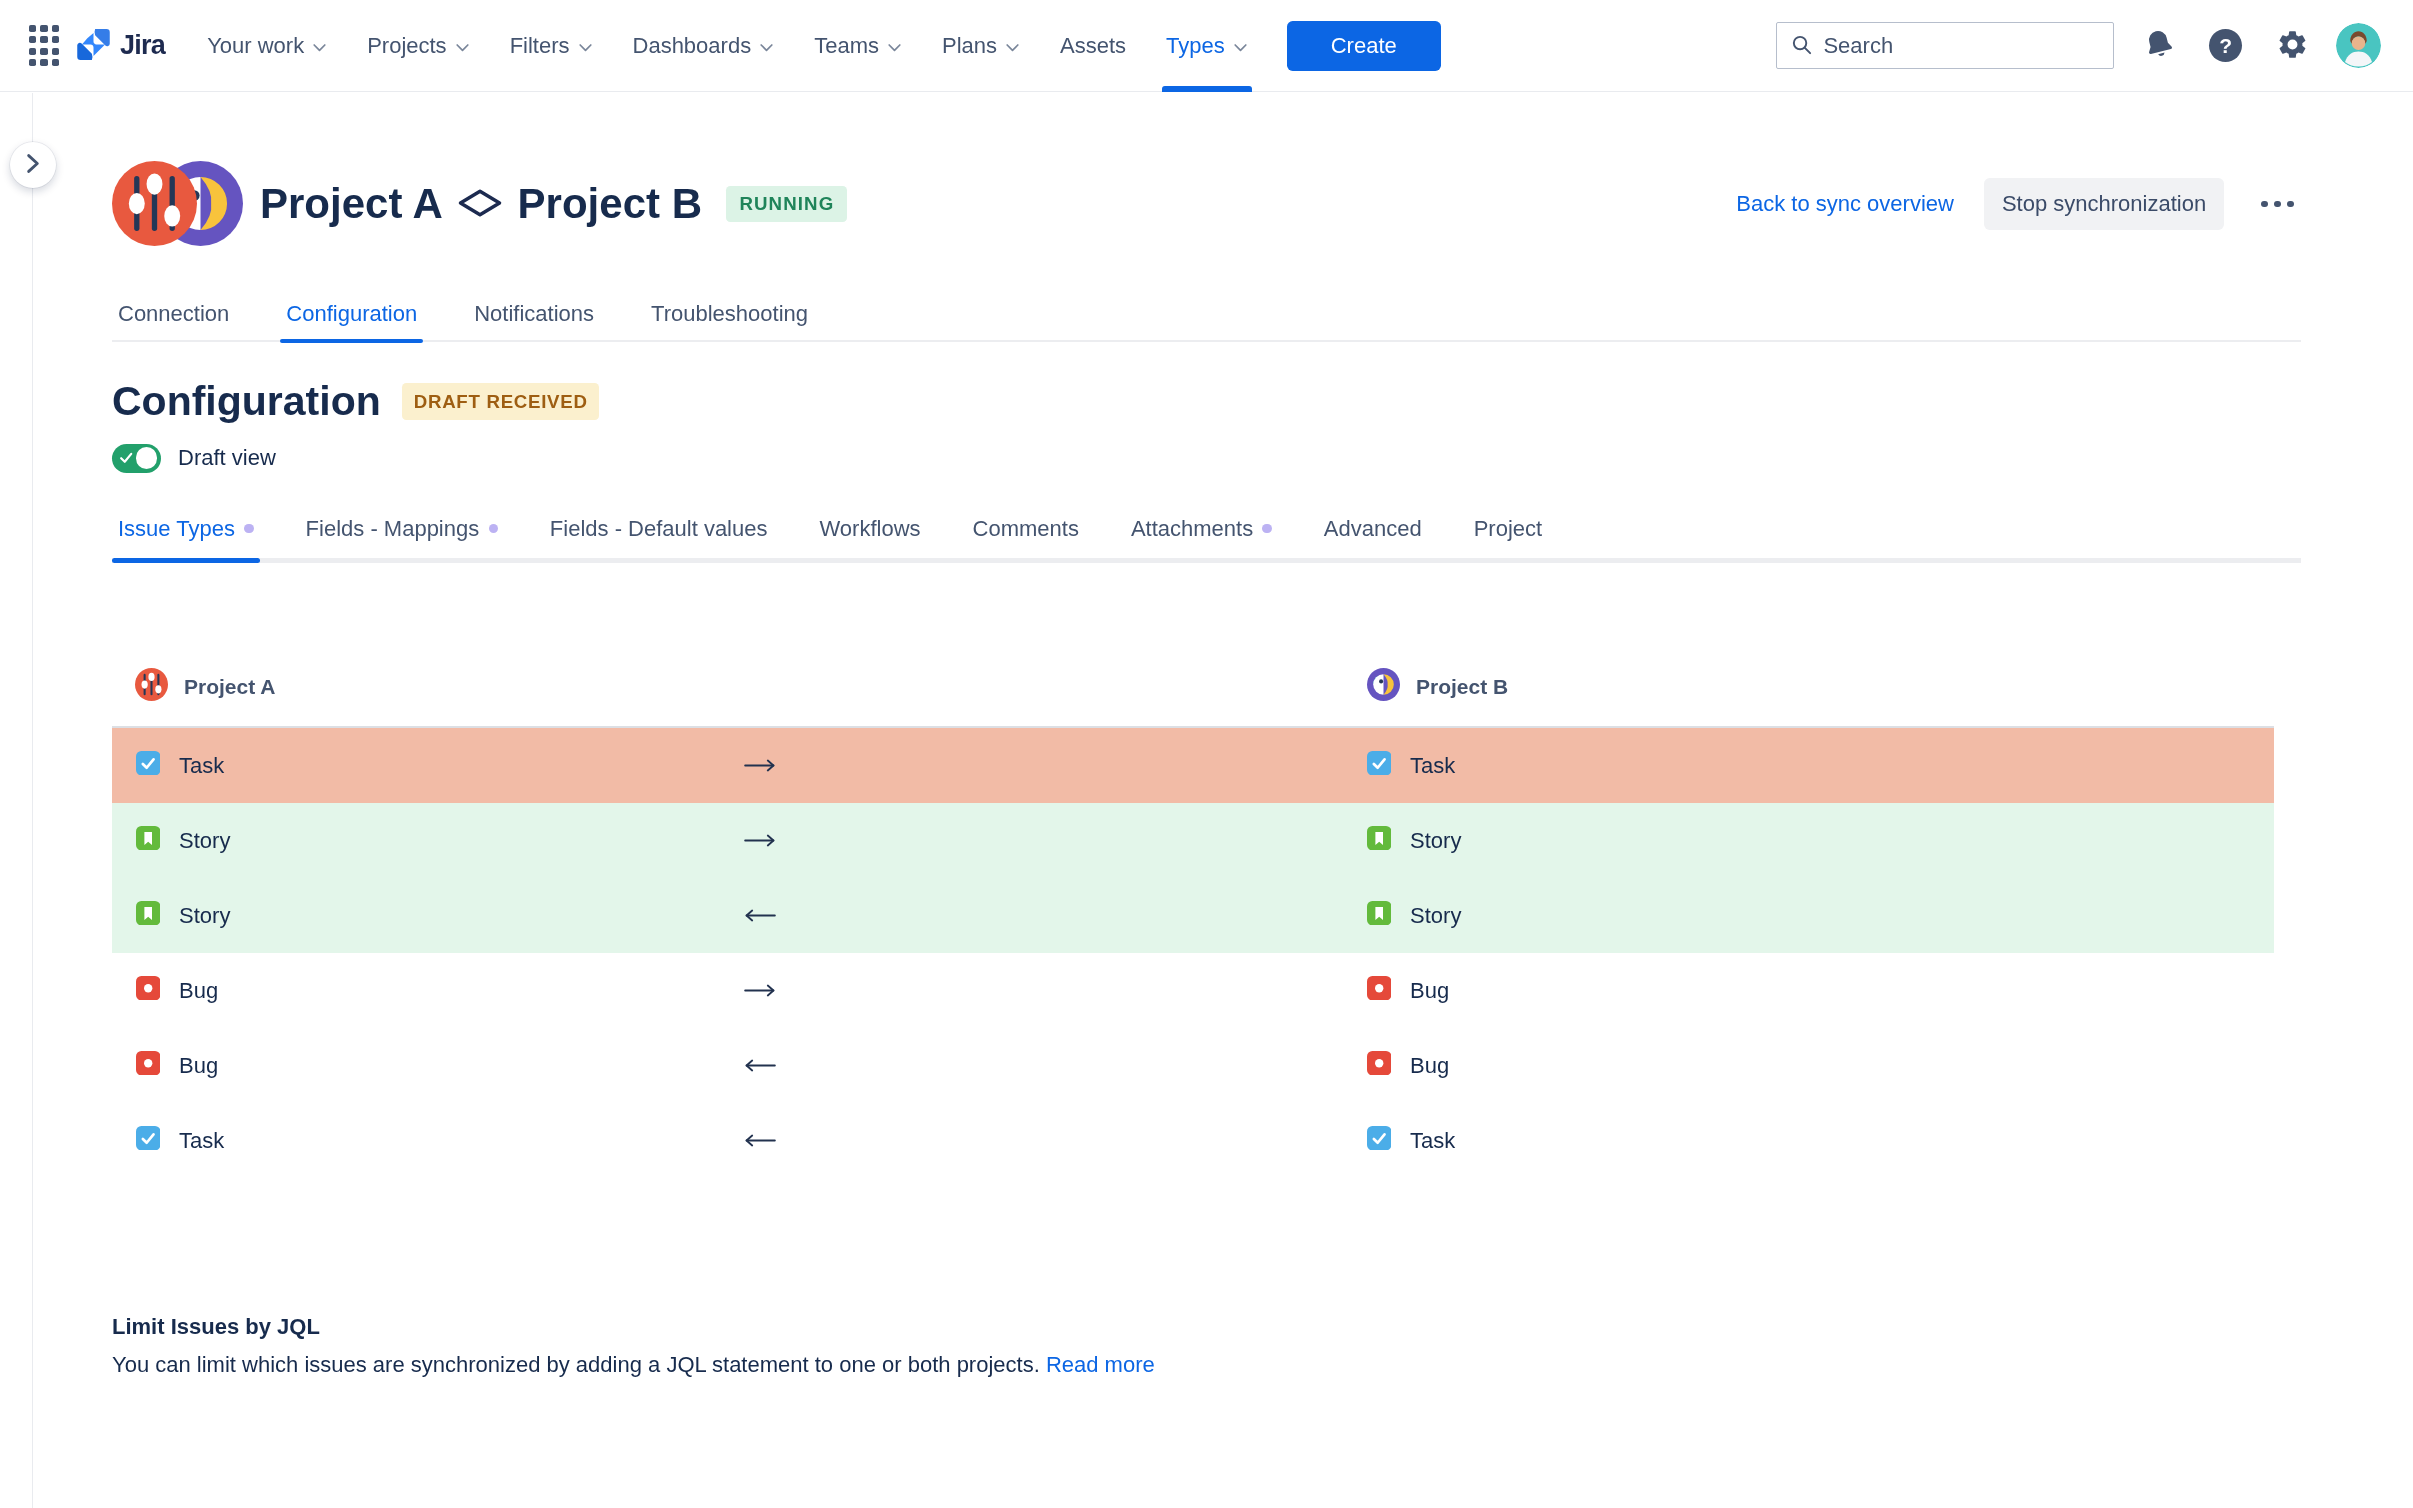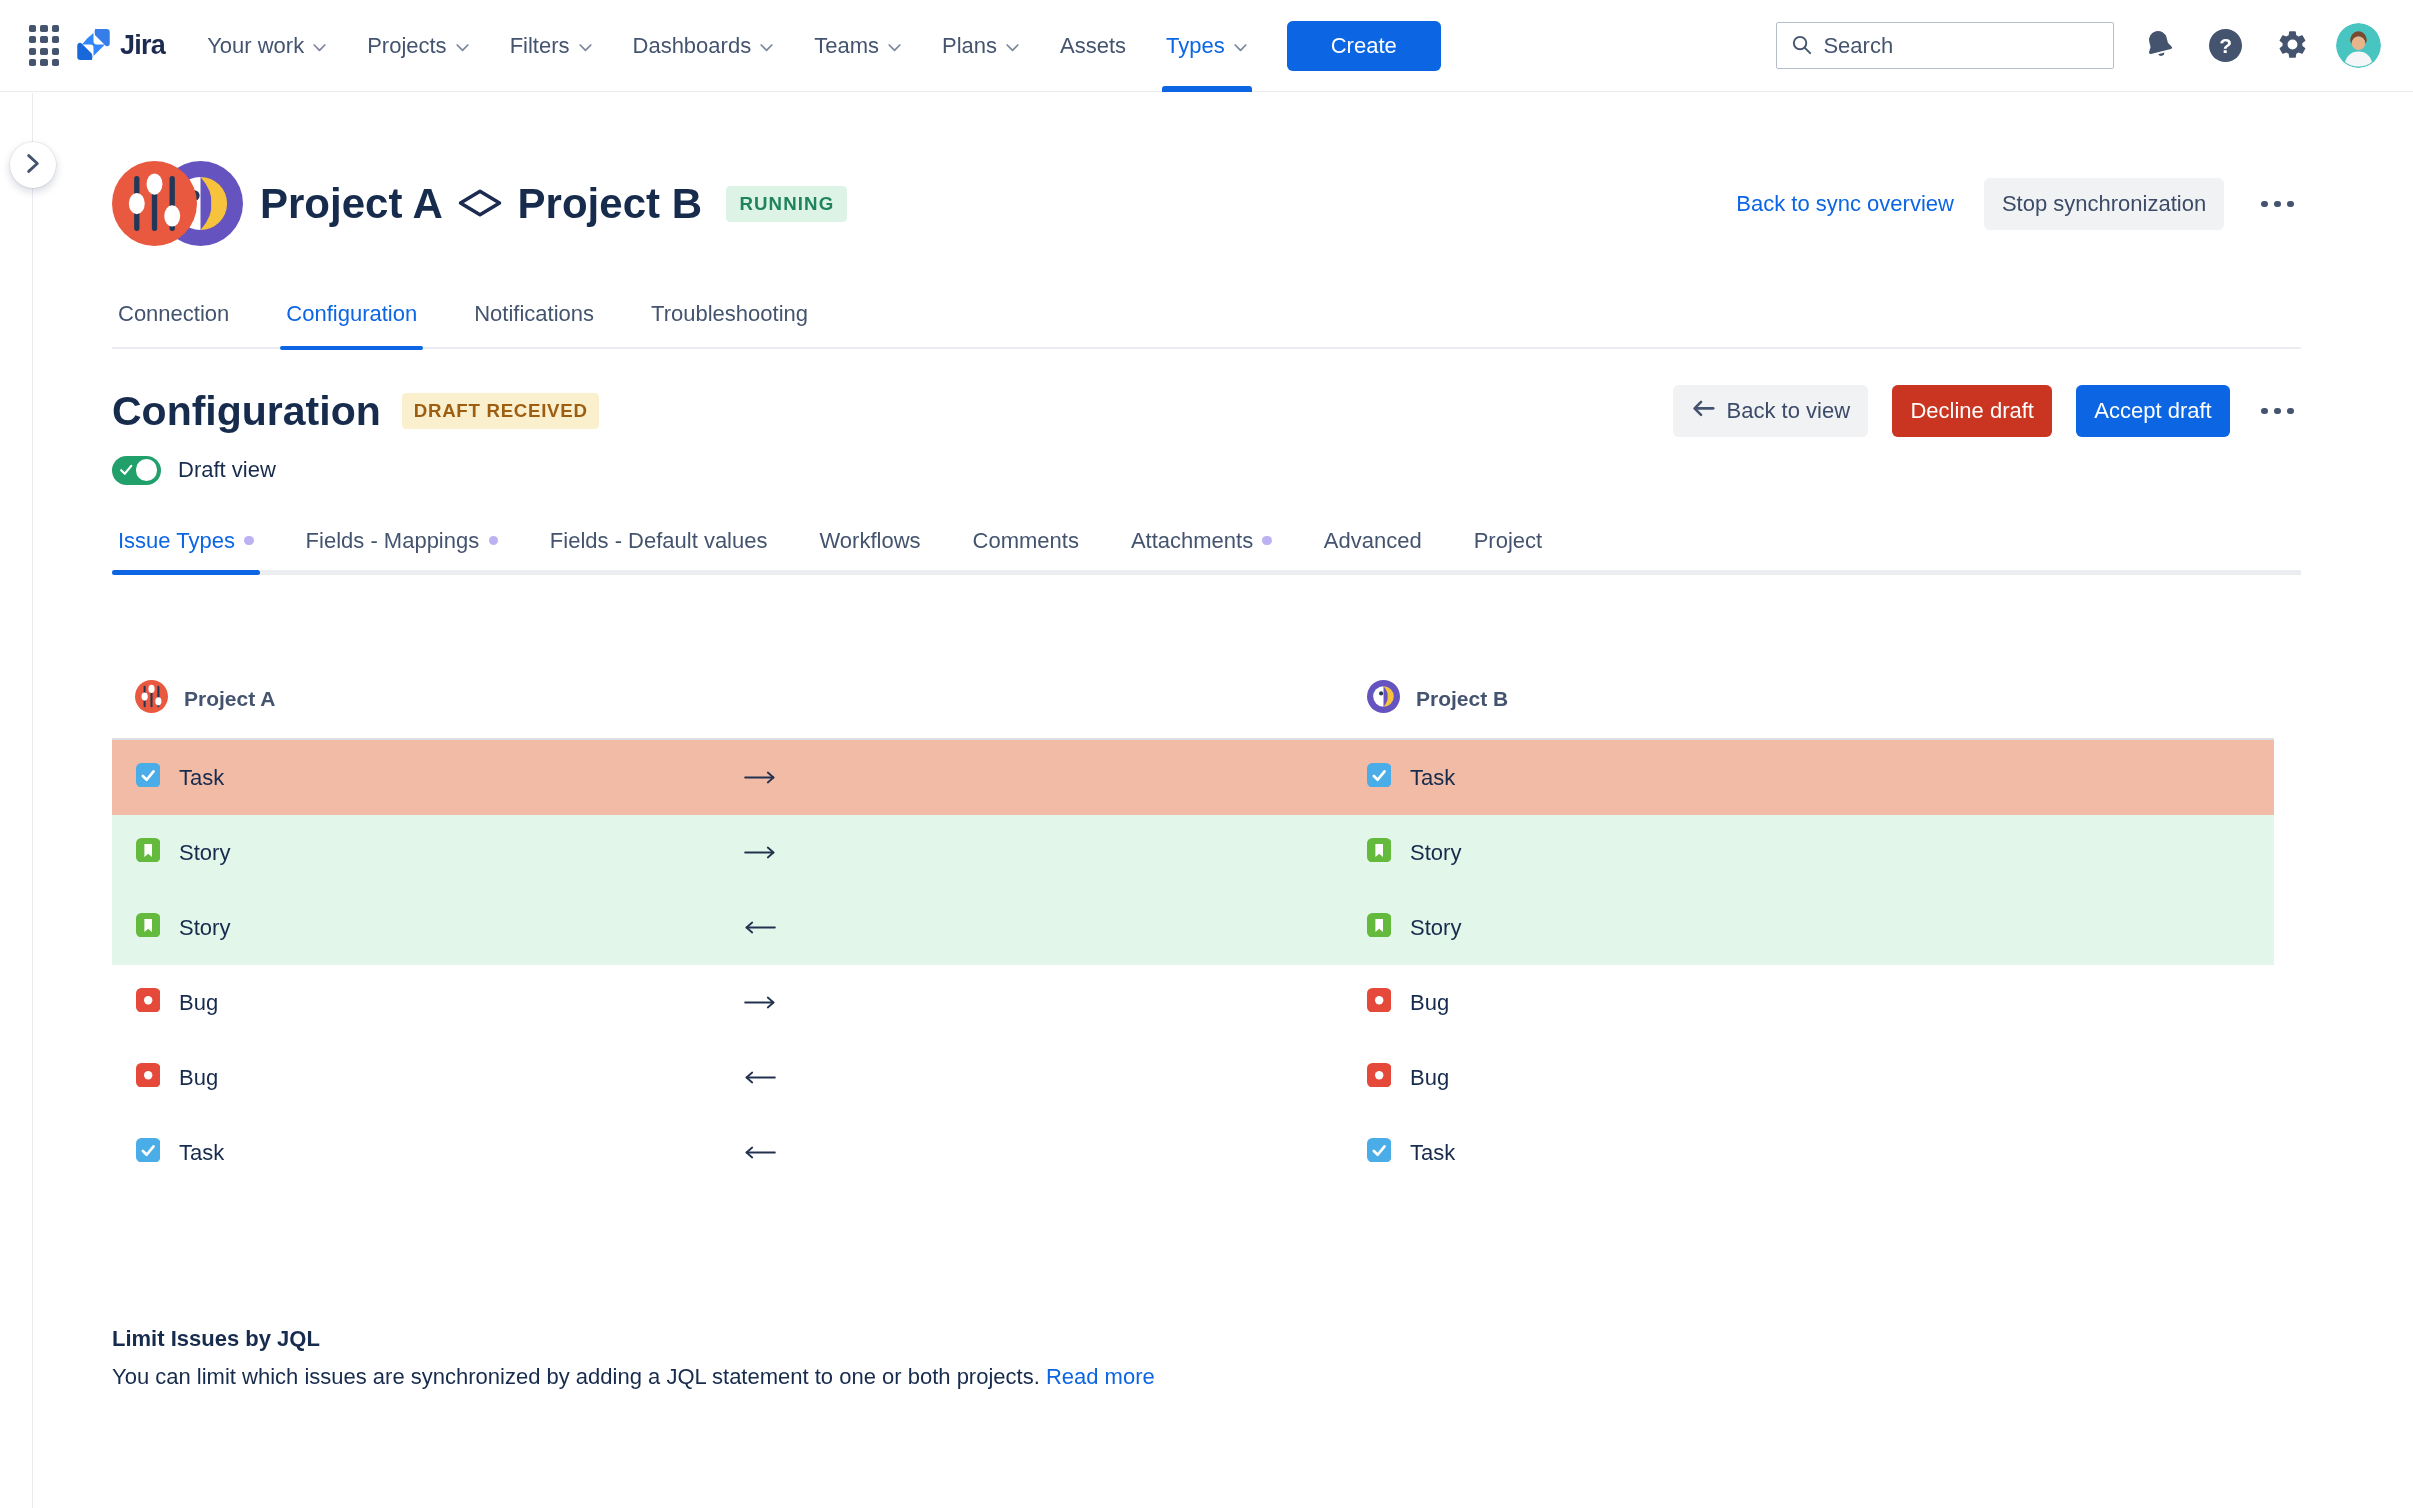--- a/index.html
+++ b/index.html
@@ -47,21 +47,21 @@
   .hdr-right{margin-left:auto;display:flex;align-items:center;gap:30px}
   .link{color:var(--accent);font-size:22px;text-decoration:none;cursor:pointer}
   .btn{height:52px;border-radius:5.7px;font-size:22px;font-weight:500;padding:0 18px;border:none;display:inline-flex;align-items:center;gap:11.5px;white-space:nowrap}
   .btn.subtle{background:#F1F2F4;color:#3B4B68}
   .btn.danger{background:var(--danger);color:#fff}
   .btn.primary{background:var(--accent);color:#fff}
   .dots-btn{background:none;border:none;display:flex;gap:6.5px;align-items:center;padding:7.2px}
   .dots-btn b{width:6.5px;height:6.5px;border-radius:50%;background:var(--muted)}
   
   .tabs{margin-top:53px;display:flex;gap:45px;border-bottom:2.9px solid #ECEDF0}
-  .tab{font-size:22px;color:var(--muted);padding-bottom:20px;position:relative;border:none;background:none}
+  .tab{font-size:22px;color:var(--muted);padding-bottom:13px;position:relative;border:none;background:none}
   .tab.active{color:var(--accent);font-weight:500}
   .tab.active::after{content:'';position:absolute;left:0;right:0;bottom:-2.9px;height:4.3px;background:var(--accent);border-radius:2.2px}
   
   .config-header{margin-top:36px;display:flex;align-items:center}
   .config-header h2{font-size:41px;font-weight:600;margin:0}
   .badge.draft{margin-left:21.5px;background:var(--draft-bg);color:var(--draft-tx);font-size:18.7px;letter-spacing:0.7px;padding:7.2px 11.5px}
   .cfg-right{margin-left:auto;display:flex;align-items:center;gap:24.4px}
   .toggle-row{margin-top:18.7px;display:flex;align-items:center;gap:17px;font-size:22px}
   .toggle{position:relative;width:49px;height:29px;border-radius:16px;background:var(--green);border:none;flex:none}
   .toggle .knob{position:absolute;top:3.6px;right:3.6px;width:21.5px;height:21.5px;border-radius:50%;background:#fff}
@@ -268,40 +268,20 @@
   <nav class="tabs" id="main-tabs">
       <button class="tab">Connection</button>
       <button class="tab active">Configuration</button>
       <button class="tab">Notifications</button>
       <button class="tab">Troubleshooting</button>
     </nav>
 
   <div class="config-header">
     <h2>Configuration</h2>
     <span class="badge draft">DRAFT RECEIVED</span>
-    <div class="cfg-right">
-      <button class="btn subtle">
-        <span style="display:block">
-          <svg width="24.4" height="18.7" viewBox="0 0 34 26" fill="none" stroke="#44546F" stroke-width="3.6" stroke-linecap="round" stroke-linejoin="round">
-              <path d="M31 13H6"></path>
-              <path d="M14 4l-9 9 9 9"></path>
-            </svg>
-        </span>
-        <span>Back to view</span>
-      </button>
-      <button class="btn danger">Decline draft</button>
-      <button class="btn primary">Accept draft</button>
-      <button class="dots-btn">
-          <span style="display:flex;gap:6.5px">
-            <b></b>
-            <b></b>
-            <b></b>
-          </span>
-        </button>
-    </div>
   </div>
 
   <div class="toggle-row">
     <button class="toggle">
       <svg width="14.4" height="14.4" viewBox="0 0 20 20" fill="none" stroke="#fff" stroke-width="3" stroke-linecap="round" stroke-linejoin="round">
           <polyline points="3,10 8,15 17,4"></polyline>
         </svg>
       <span class="knob"></span>
     </button>
     <span>Draft view</span>

